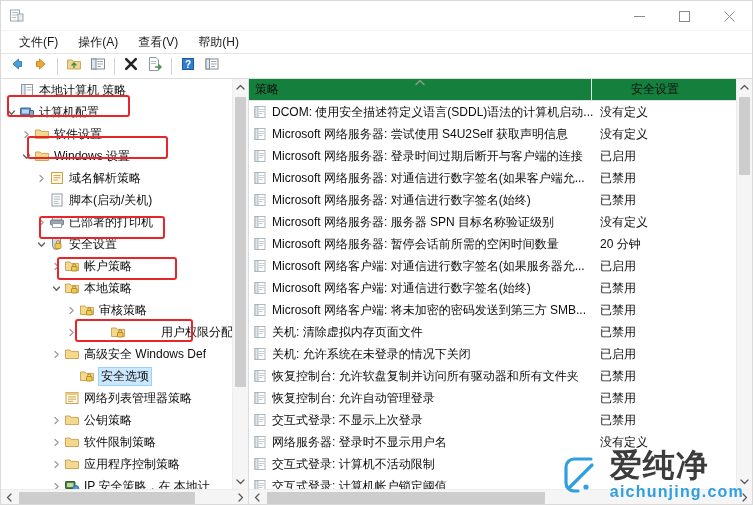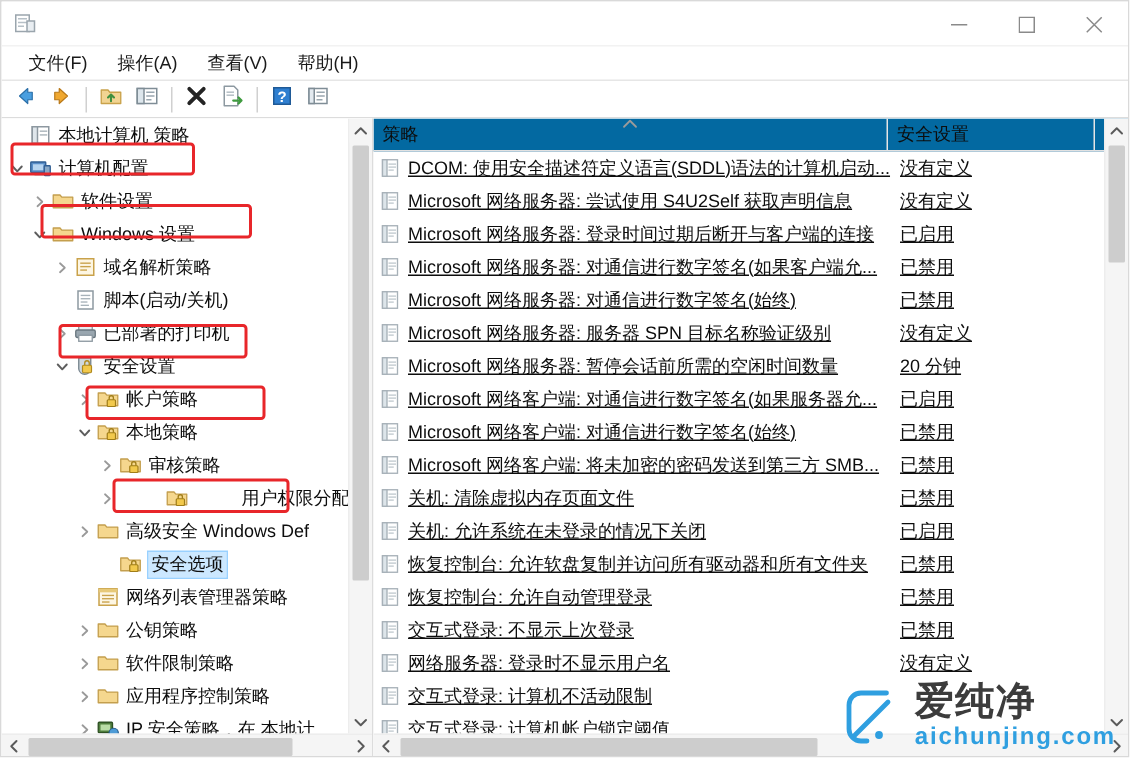--- a/index.html
+++ b/index.html
@@ -190,23 +190,24 @@
     position: absolute;
     top: 2px; bottom: 2px;
     background: #cdcdcd;
     border-radius: 1px;
   }
 
   
   .list-header {
     display: flex;
     height: 22px;
-    background: #0369a1;
+    background: #15803d;
     border-bottom: 1px solid #e2e2e2;
     position: relative;
+    gap: 33px;
   }
   .lh-cell {
     font-size: 12px;
     color: #0d0d0d;
     display: flex;
     align-items: center;
     padding-left: 6px;
     border-right: 1px solid #e5e5e5;
     position: relative;
     overflow: hidden;
@@ -228,21 +229,20 @@
     bottom: 16px;
     overflow: hidden;
   }
   .lrow {
     display: flex;
     align-items: center;
     height: 22px;
     font-size: 12px;
     color: #0d0d0d;
     white-space: nowrap;
-    text-decoration: underline;
   }
   .lico {
     width: 16px; height: 16px;
     flex: 0 0 16px;
     margin-left: 3px; margin-right: 4px;
     display: flex; align-items: center; justify-content: center;
   }
   .lname {
     width: 322px;
     flex: 0 0 322px;
@@ -270,21 +270,21 @@
     right: 8px; bottom: 4px;
     z-index: 60;
     display: flex;
     align-items: center;
     gap: 7px;
     pointer-events: none;
   }
   .wm-mark { width: 42px; height: 42px; }
   .wm-txt { display: flex; flex-direction: column; line-height: 1; }
   .wm-cn {
-    font-size: 26px;
+    font-size: 32px;
     color: #3c3c3c;
     font-weight: bold;
     letter-spacing: 1px;
     font-family: "DejaVu Sans", sans-serif;
   }
   .wm-en {
     font-size: 16px;
     color: #2f9fe0;
     font-weight: bold;
     letter-spacing: 1.2px;

